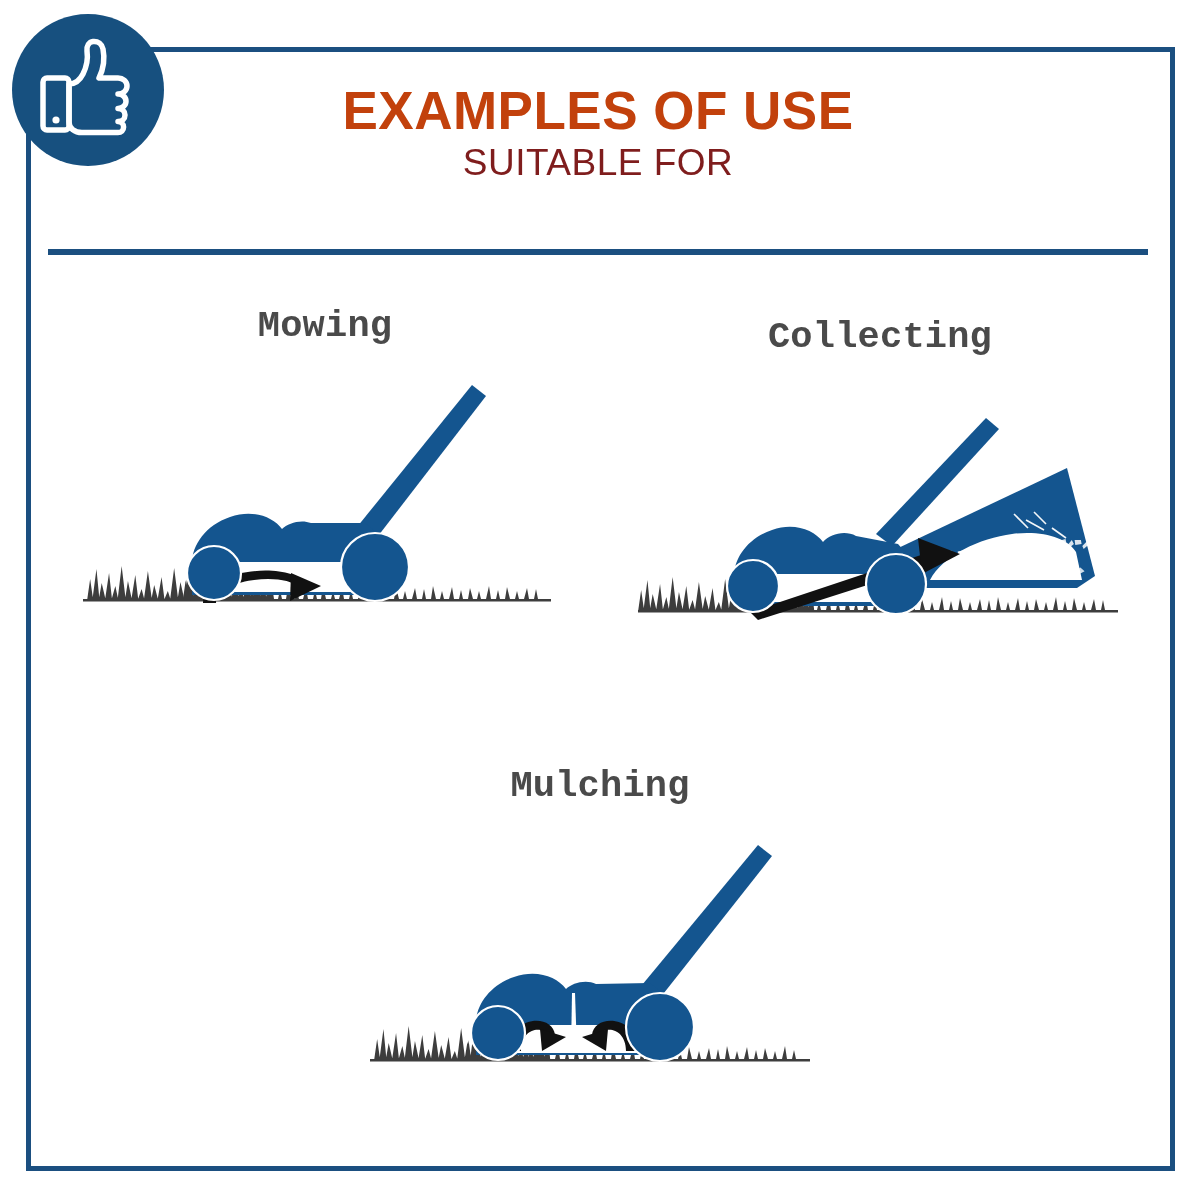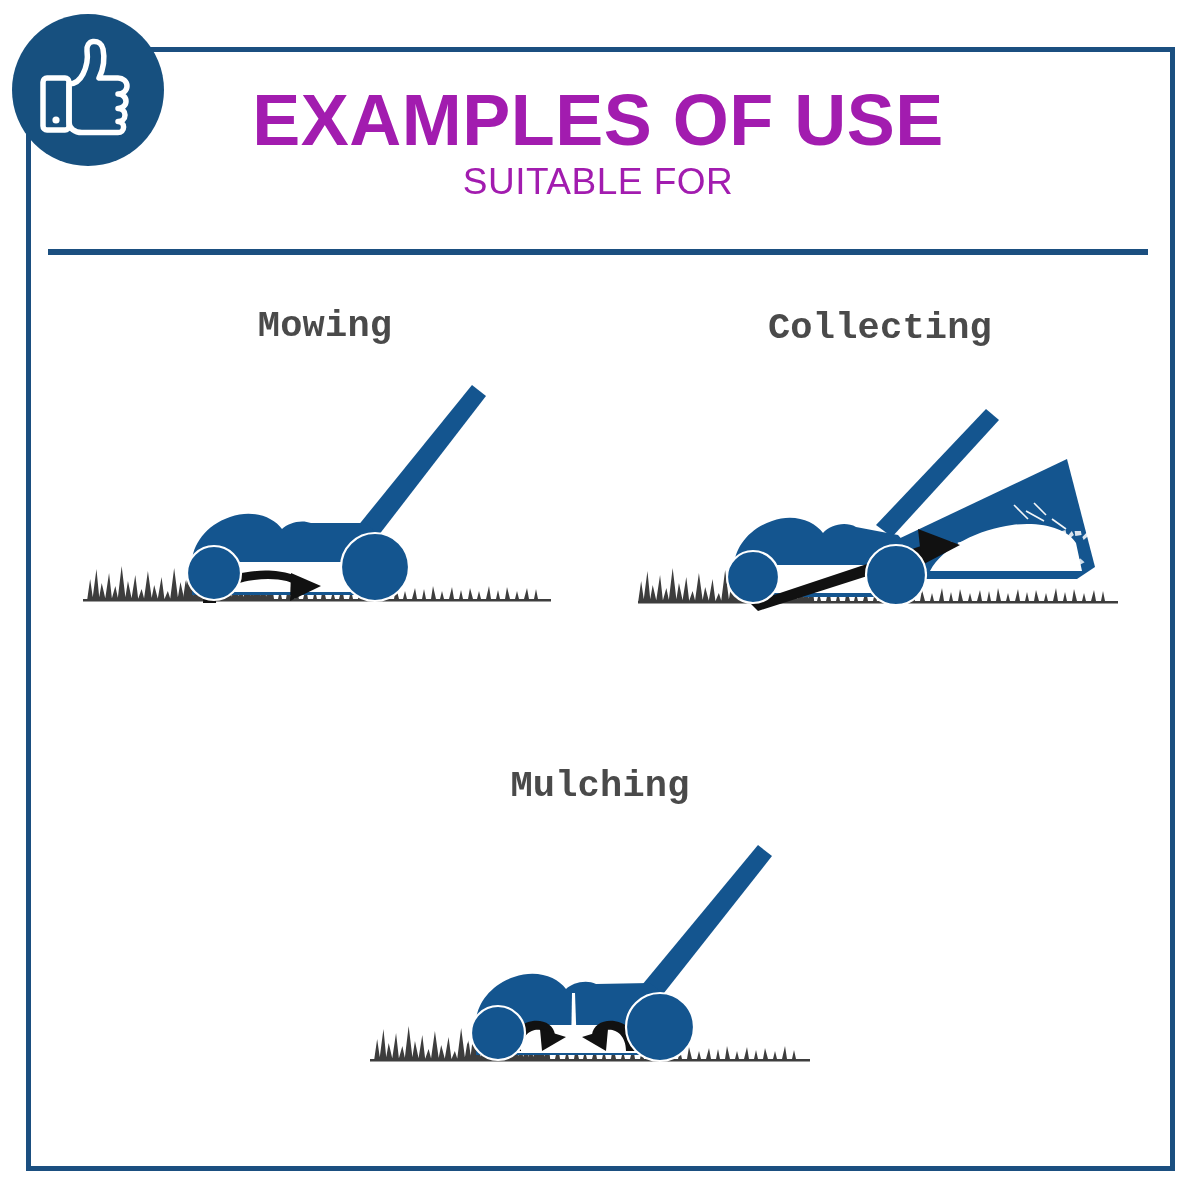--- a/index.html
+++ b/index.html
@@ -52,32 +52,32 @@
   
   .header {
     position: absolute;
     left: 48px;
     top: 84px;
     width: 1100px;
     text-align: center;
     z-index: 4;
   }
   .title {
-    font-size: 72px;
+    font-size: 53px;
     font-weight: bold;
-    color: #a21caf;
+    color: #c2410c;
     letter-spacing: 0.5px;
     line-height: 1.02;
     margin: 0;
     white-space: nowrap;
   }
   .subtitle {
     font-size: 37px;
     font-weight: normal;
-    color: #a21caf;
+    color: #7f1d1d;
     letter-spacing: 0.5px;
     line-height: 1.05;
     margin: 6px 0 0 0;
     white-space: nowrap;
   }
 
   .divider {
     position: absolute;
     left: 48px;
     top: 249px;
@@ -100,21 +100,21 @@
     letter-spacing: 0.2px;
     font-family: Liberation Mono, monospace;
   }
   .panel-art {
     position: absolute;
     left: 0;
   }
   .panel-art svg { display: block; }
 
   #panel-mowing     { left: 75px;  top: 305px;  width: 500px; height: 350px; }
-  #panel-collecting { left: 630px; top: 307px;  width: 500px; height: 350px; }
+  #panel-collecting { left: 630px; top: 316px;  width: 500px; height: 350px; }
   #panel-mulching   { left: 350px; top: 765px;  width: 500px; height: 350px; }
 
   #panel-mowing .panel-label,
   #panel-collecting .panel-label,
   #panel-mulching .panel-label { top: 0; }
 
   #panel-mowing .panel-art,
   #panel-collecting .panel-art,
   #panel-mulching .panel-art { top: 72px; }
 </style>

